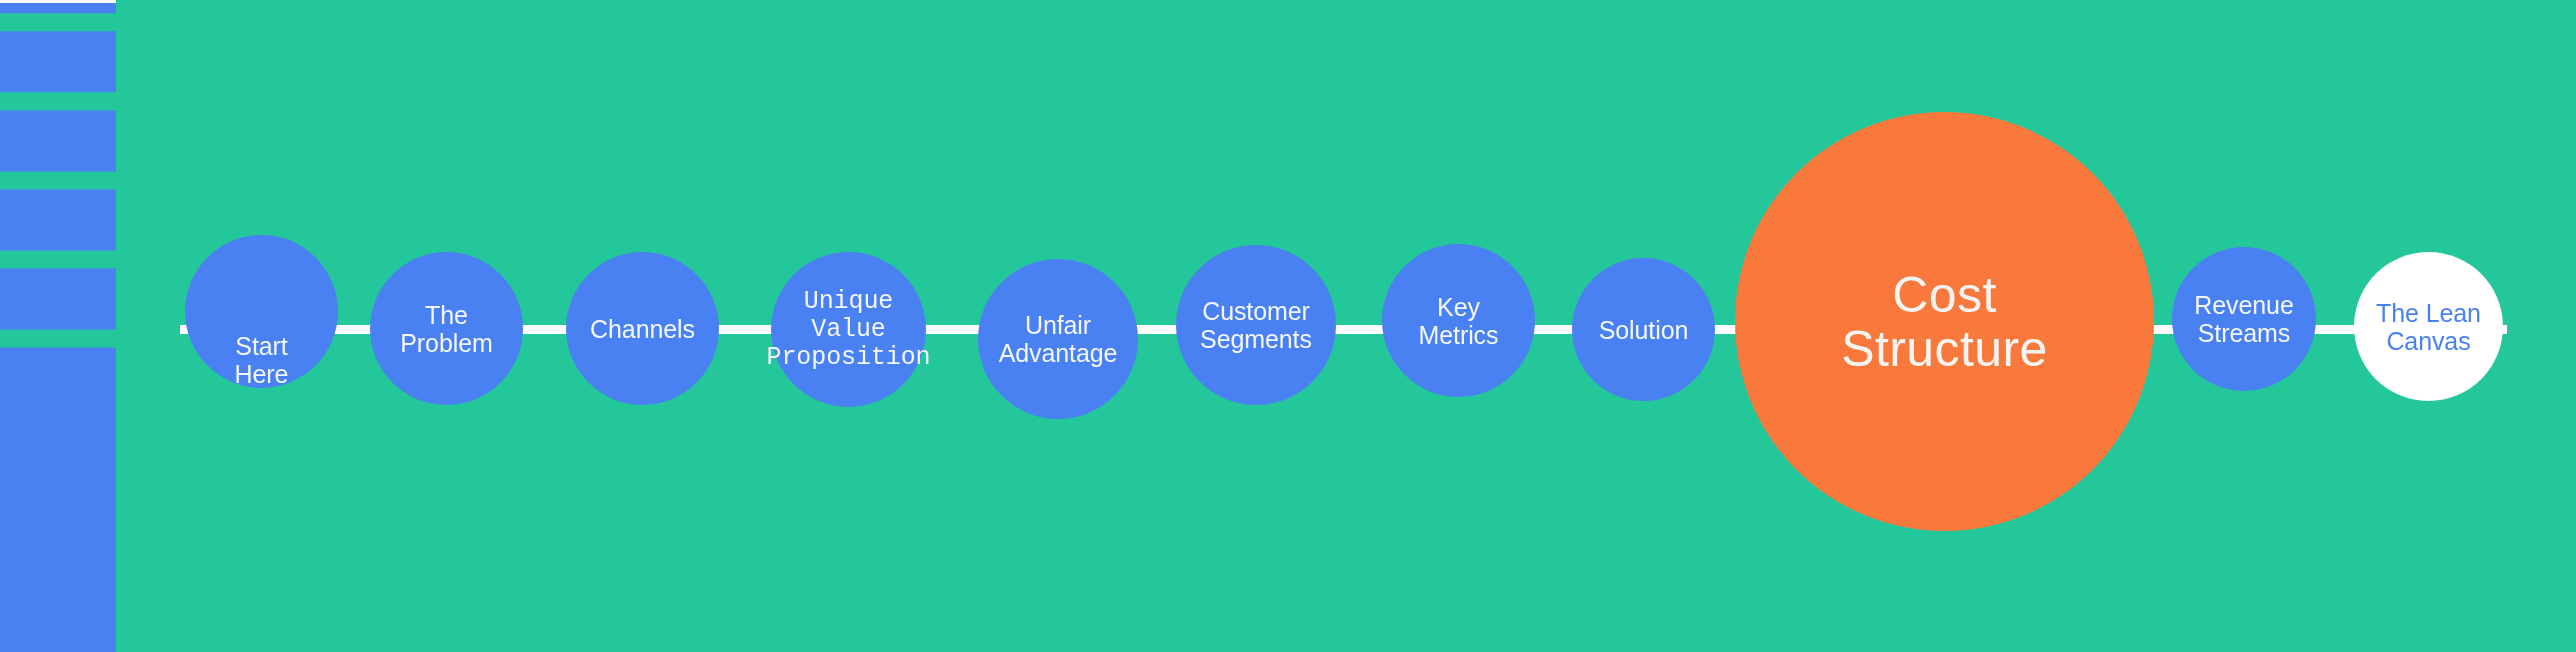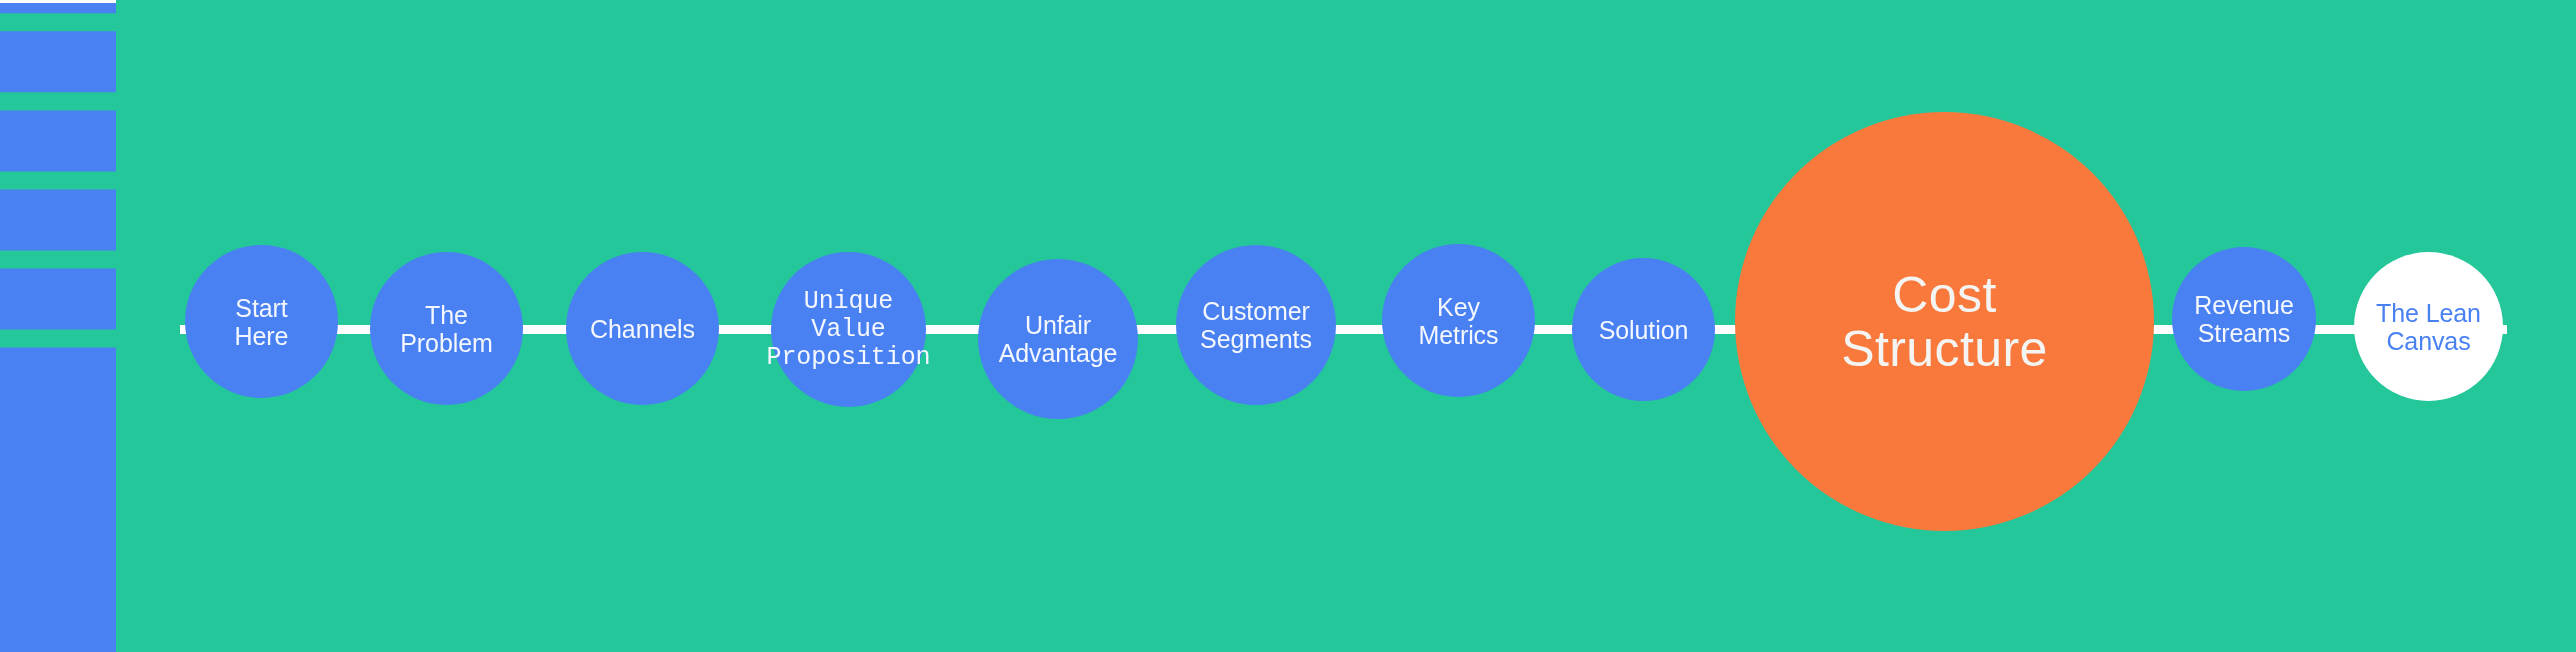--- a/index.html
+++ b/index.html
@@ -97,21 +97,21 @@
         <path d="M -300 771 L -300 282 A 256 256 0 0 1 -44 26 L 700 26"></path>
         <path d="M -300 771 L -300 236 A 302 302 0 0 1 2 -66 L 700 -66"></path>
         <path d="M -300 771 L -300 190 A 348 348 0 0 1 48 -158 L 700 -158"></path>
       </g>
     </svg>
   </div>
 
   <div class="top-hairline"></div>
 
   <div id="node-layer">
-      <div class="node blue" style="width: 153px; height: 153px; left: 185px; top: 245px;">
+      <div class="node blue" style="width: 153px; height: 153px; left: 185px; top: 235px; align-items: flex-end;">
         <span class="lbl">Start<br>Here</span>
       </div>
       <div class="node blue" style="width: 153px; height: 153px; left: 370px; top: 252px; text-align: center;">
         <span class="lbl">The<br>Problem</span>
       </div>
       <div class="node blue" style="width: 153px; height: 153px; left: 566px; top: 252px;">
         <span class="lbl">Channels</span>
       </div>
       <div class="node blue" style="width: 155px; height: 155px; left: 771px; top: 252px; font-family: Liberation Mono, monospace;">
         <span class="lbl">Unique<br>Value<br>Proposition</span>

